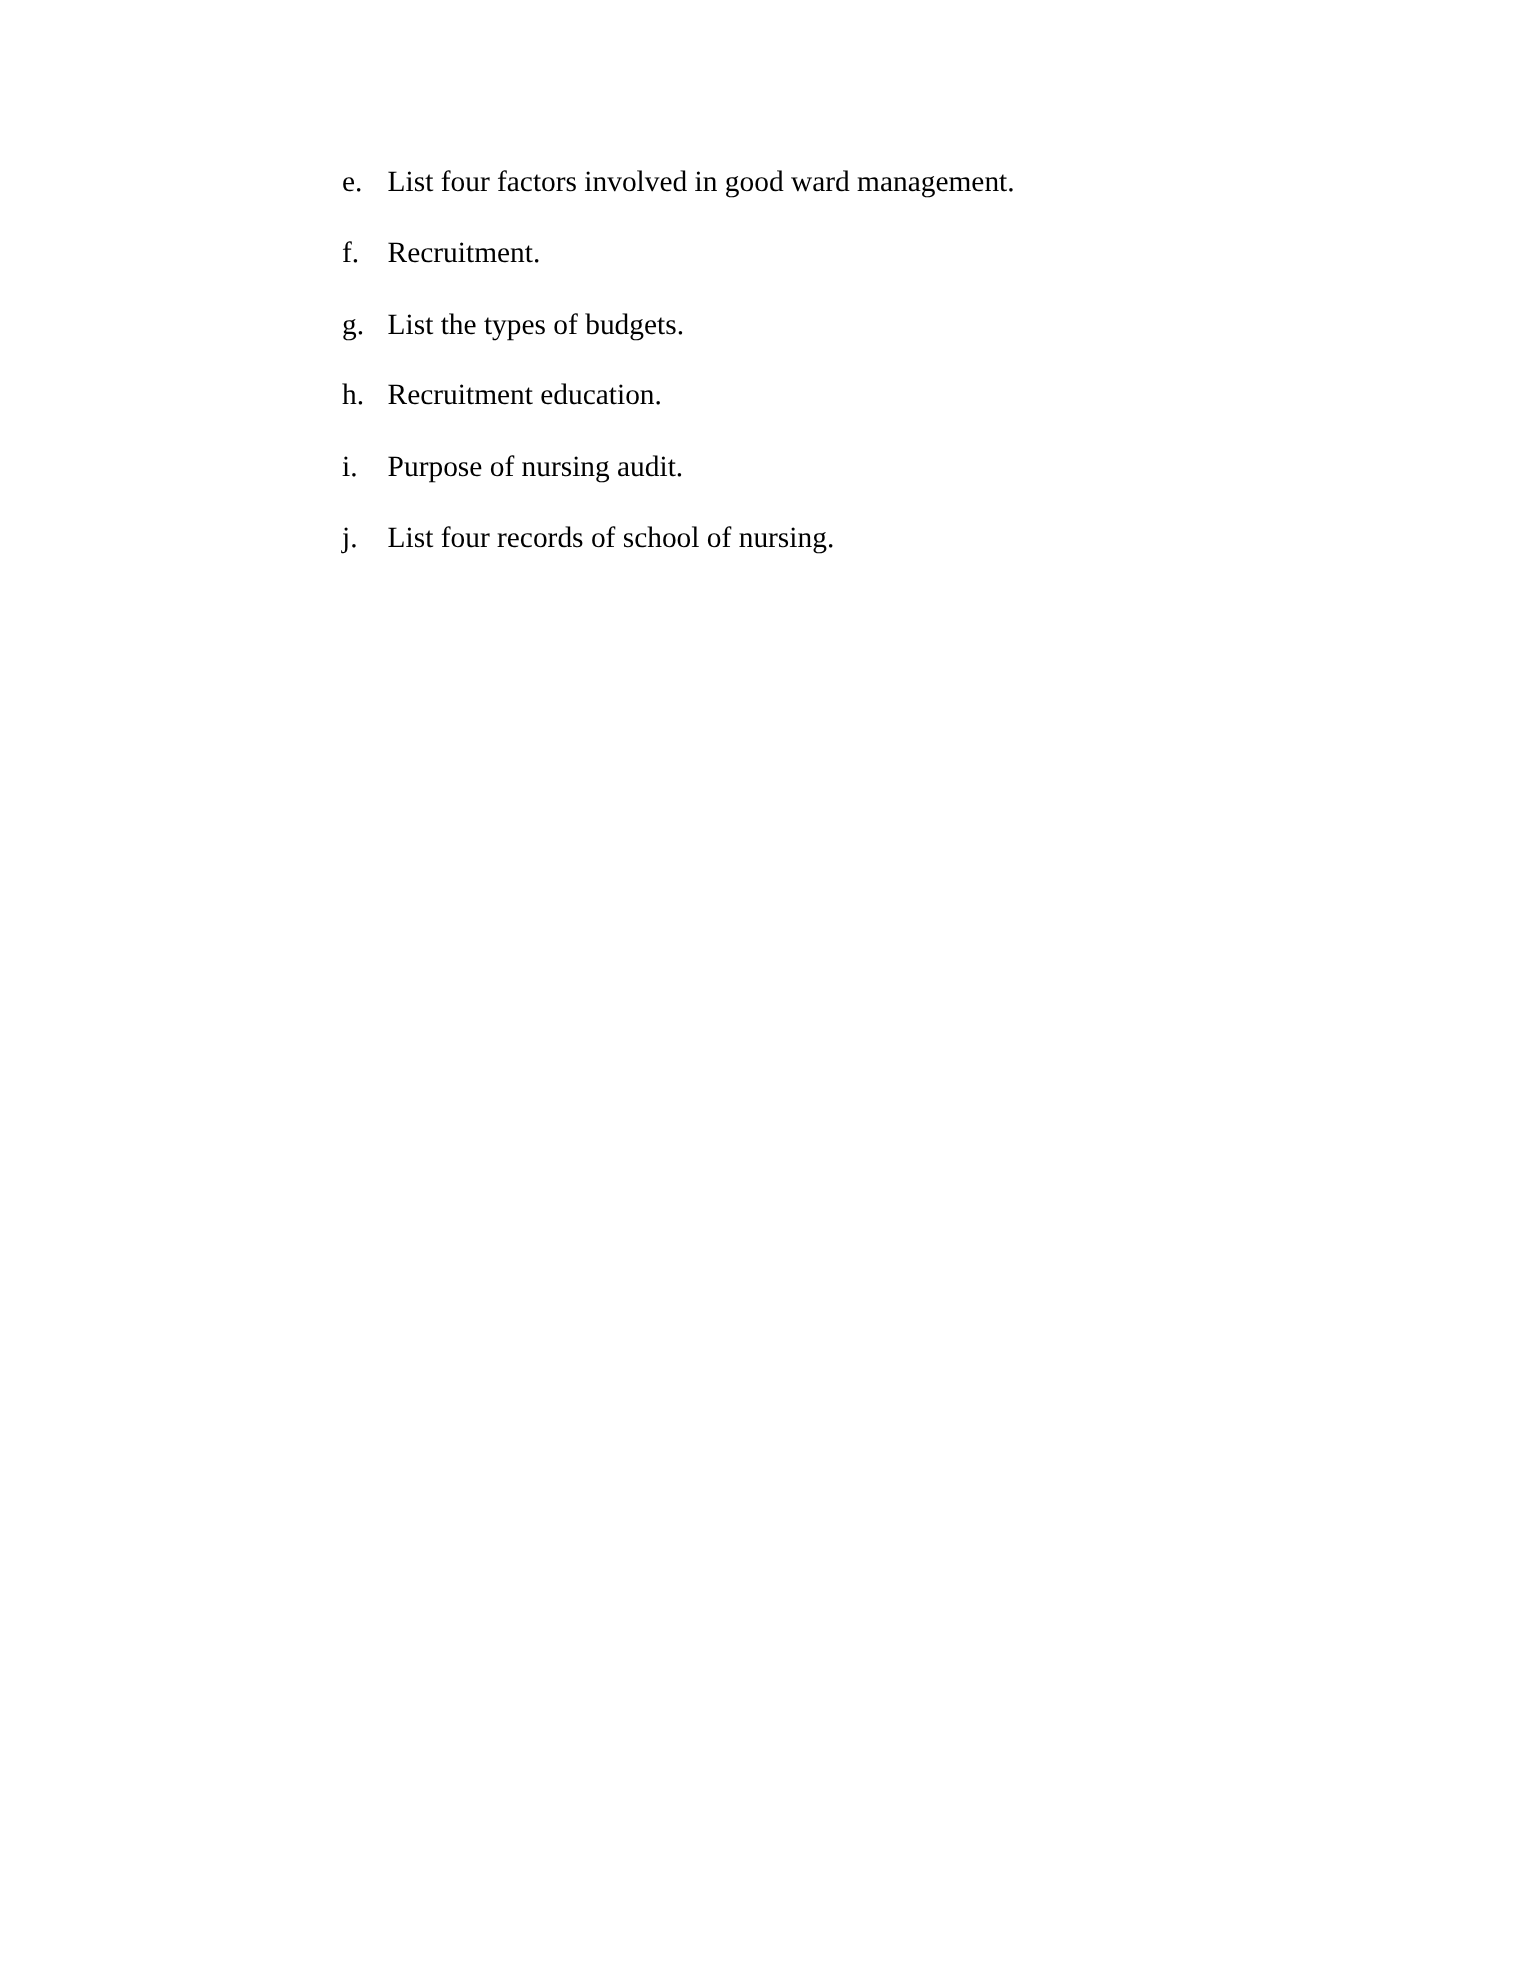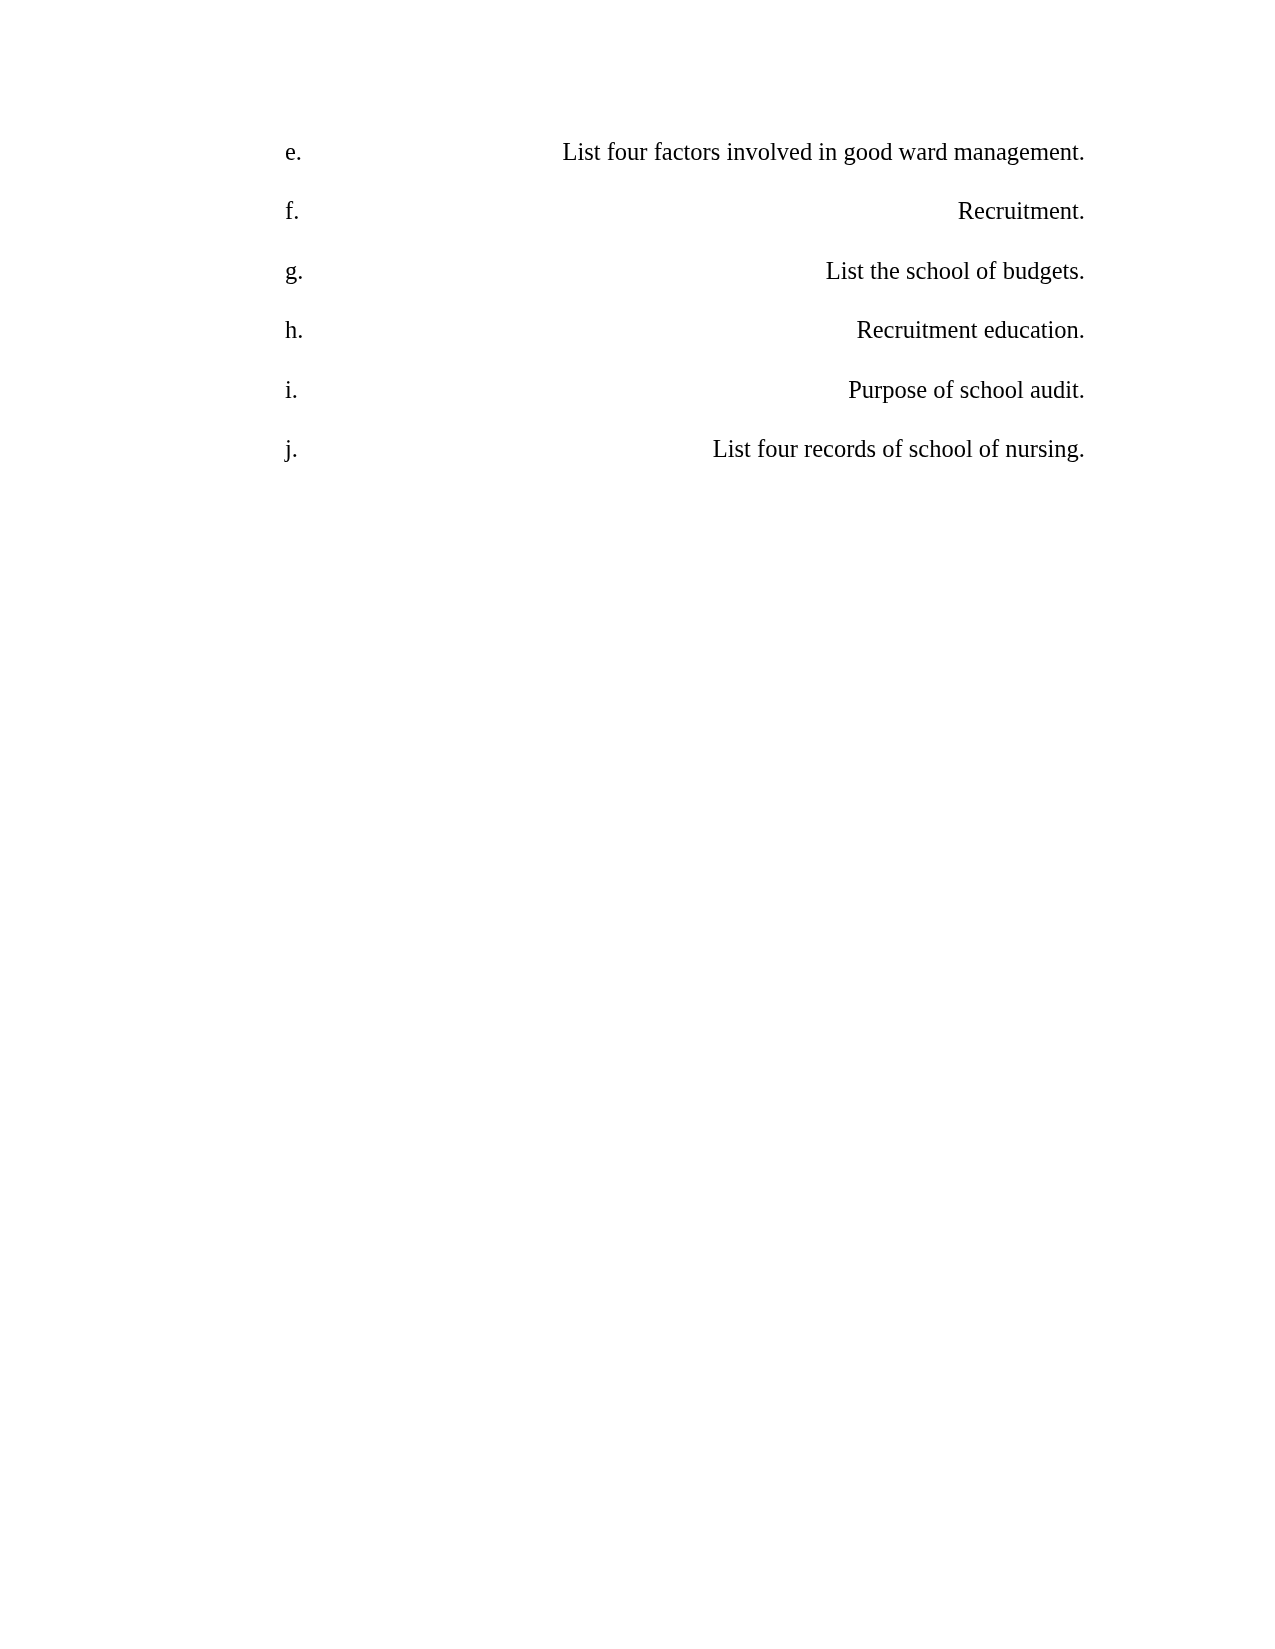--- a/index.html
+++ b/index.html
@@ -40,48 +40,47 @@
     font-size: 24.5px;
     line-height: 1.18;
   }
   .q-marker {
     width: 38px;
     flex: 0 0 38px;
     text-align: left;
   }
   .q-text {
     flex: 1 1 auto;
-    text-align: right;
   }
 </style>
 </head>
 <body>
 
 <div class="page">
   <div class="content">
     <ul class="q-list">
       <li class="q-item">
         <span class="q-marker">e.</span>
         <span class="q-text">List four factors involved in good ward management.</span>
       </li>
       <li class="q-item">
         <span class="q-marker">f.</span>
         <span class="q-text">Recruitment.</span>
       </li>
       <li class="q-item">
         <span class="q-marker">g.</span>
-        <span class="q-text">List the school of budgets.</span>
+        <span class="q-text">List the types of budgets.</span>
       </li>
       <li class="q-item">
         <span class="q-marker">h.</span>
         <span class="q-text">Recruitment education.</span>
       </li>
       <li class="q-item">
         <span class="q-marker">i.</span>
-        <span class="q-text">Purpose of school audit.</span>
+        <span class="q-text">Purpose of nursing audit.</span>
       </li>
       <li class="q-item">
         <span class="q-marker">j.</span>
         <span class="q-text">List four records of school of nursing.</span>
       </li>
     </ul>
   </div>
 </div>
 
 </body></html>

